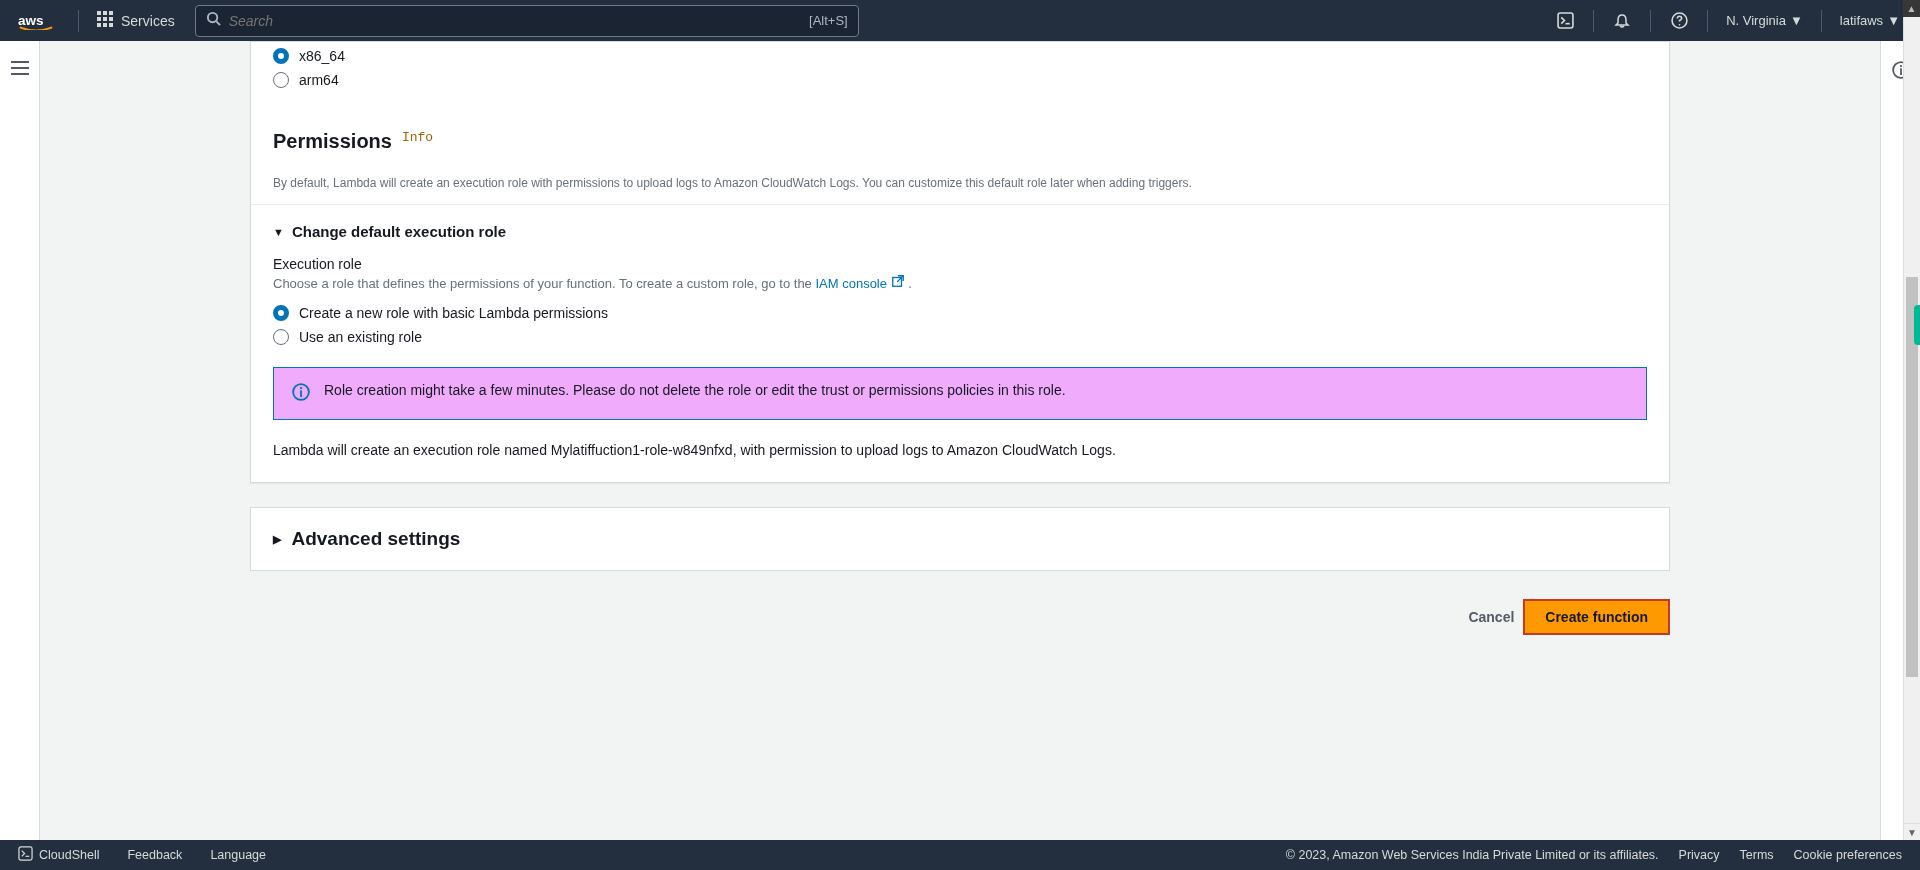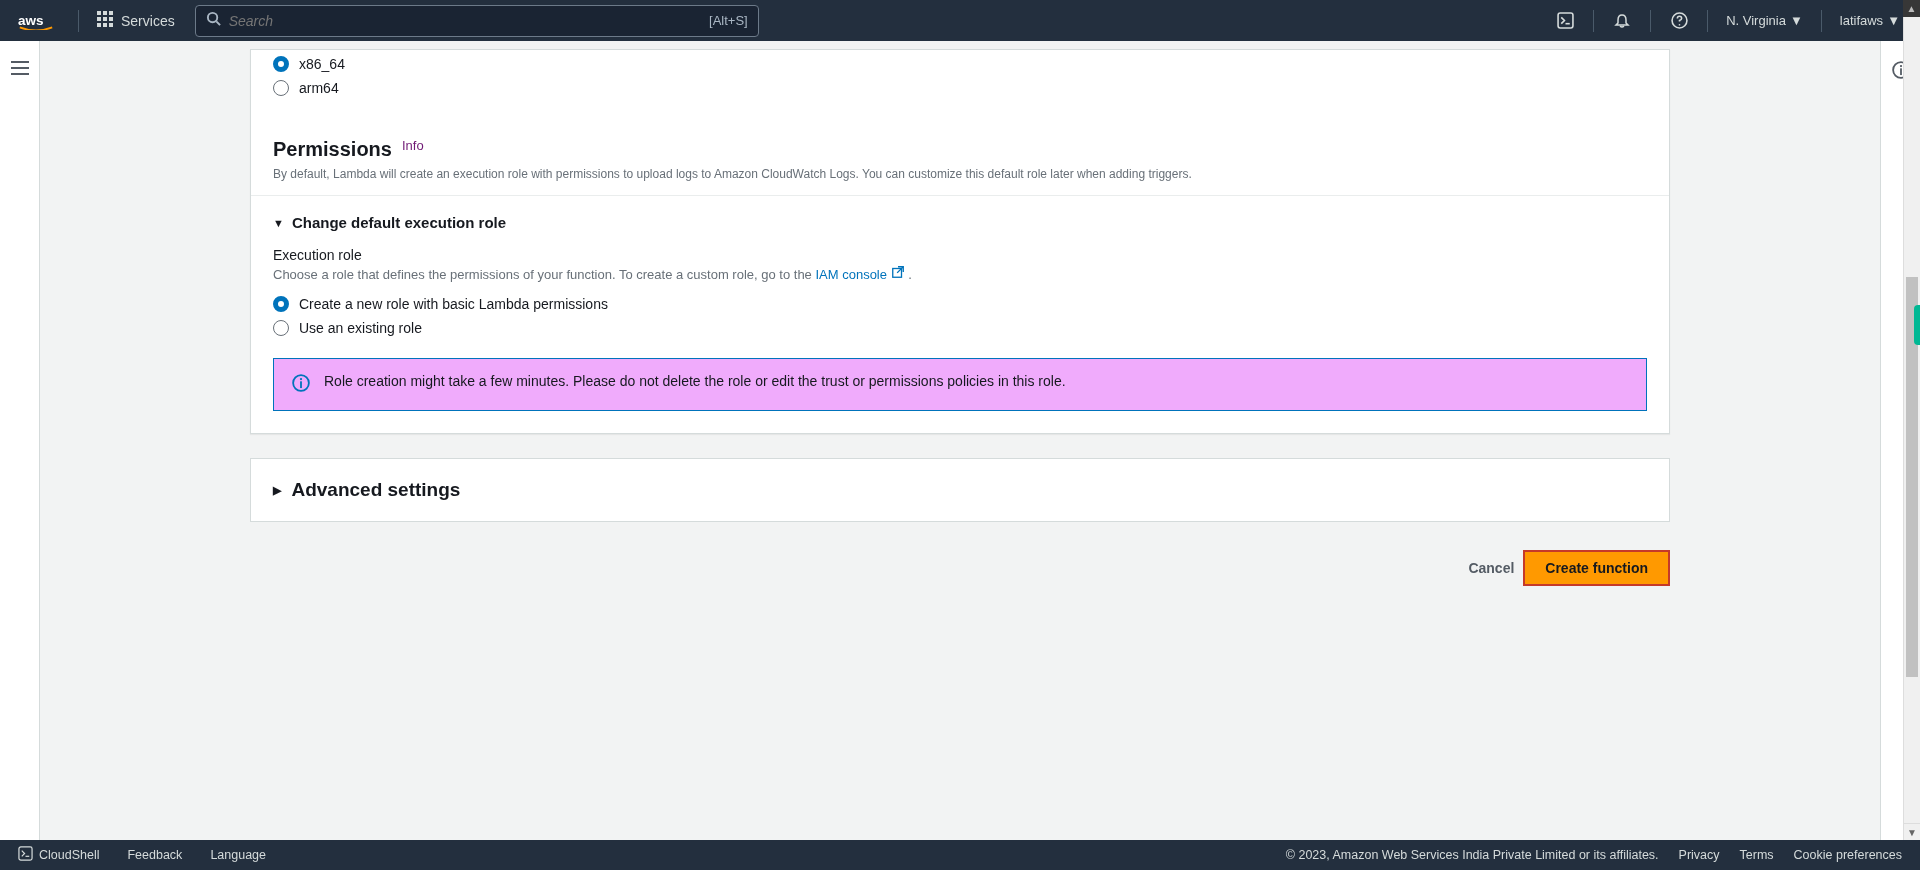--- a/index.html
+++ b/index.html
@@ -5,48 +5,48 @@
 * { margin: 0; padding: 0; box-sizing: border-box; font-family: "Amazon Ember", "Helvetica Neue", Arial, sans-serif; }
 body { width: 1920px; height: 870px; overflow: hidden; background: #f2f3f3; position: relative; }
 
 
 .top-nav { height: 41px; background: #232f3e; display: flex; align-items: center; padding: 0 12px 0 16px; color: #d5dbdb; }
 .aws-logo { color: #ff9900; font-weight: bold; font-size: 16px; margin-right: 12px; display:flex; align-items:center; }
 .aws-logo svg { height: 18px; }
 .nav-divider { width:1px; height:22px; background:#4a5a6a; margin:0 10px; }
 .services-btn { display:flex; align-items:center; gap:8px; color:#d5dbdb; font-size:14px; cursor:pointer; padding:0 8px; }
 .grid-icon { display:inline-block; }
-.search-box { margin-left:12px; flex-shrink:0; width:564px; height:32px; background:#1a2433; border:1px solid #6c7a89; border-radius:4px; display:flex; align-items:center; padding:0 10px; color:#8a97a5; }
+.search-box { margin-left:12px; flex-shrink:0; width:664px; height:32px; background:#1a2433; border:1px solid #6c7a89; border-radius:4px; display:flex; align-items:center; padding:0 10px; color:#8a97a5; }
 .search-box input { flex:1; background:transparent; border:none; outline:none; color:#d5dbdb; font-size:14px; font-style:italic; margin-left:8px; }
 .search-hint { font-size:13px; color:#aab7c4; }
 .nav-spacer { flex:1; }
 .nav-icon { width:36px; height:36px; display:flex; align-items:center; justify-content:center; color:#d5dbdb; cursor:pointer; }
 .nav-text { color:#d5dbdb; font-size:13px; display:flex; gap:4px; cursor:pointer; padding:0 8px; }
 
 
 .top-scroll-arrow { position:absolute; top:0; right:0; width:17px; height:17px; background:#373737; color:#bbb; font-size:10px; display:flex; align-items:center; justify-content:center; }
 
 
 .body-row { display:flex; height: calc(100% - 41px - 30px); }
 .left-rail { width:40px; background:#fff; border-right:1px solid #d5dbdb; display:flex; align-items:flex-start; justify-content:center; padding-top:20px; }
 .burger { cursor:pointer; color:#545b64; }
 .main-area { flex:1; background:#f2f3f3; overflow:hidden; position:relative; }
 .right-rail { width:40px; background:#fff; border-left:1px solid #d5dbdb; display:flex; align-items:flex-start; justify-content:center; padding-top:20px; }
 
-.content-wrap { width:1420px; margin:0 auto; padding:8px 0 20px 0; }
+.content-wrap { width:1420px; margin:0 auto; padding:0 0 20px 0; }
 
 .panel { background:#fff; border:1px solid #d5dbdb; border-radius:0; margin-bottom:24px; box-shadow: 0 1px 1px rgba(0,0,0,0.05); }
 .panel-inner { padding:0 22px; }
 
 .radio-row { display:flex; align-items:center; gap:10px; padding:4px 0; font-size:14px; color:#16191f; }
 .radio-outer { width:16px; height:16px; border:1px solid #687078; border-radius:50%; display:flex; align-items:center; justify-content:center; cursor:pointer; flex-shrink:0; }
 .radio-outer.selected { border:5px solid #0073bb; }
 .section-heading { font-size:20px; font-weight:700; color:#16191f; display:flex; align-items:flex-start; gap:10px; margin-top:28px; }
-.info-link { color:#701a75; font-size:13px; font-weight:normal; cursor:pointer; }
-.section-desc { font-size:12px; color:#687078; margin-top:6px; margin-bottom:14px; }
+.info-link { color:#a16207; font-size:13px; font-weight:normal; cursor:pointer;font-family:Liberation Mono, monospace; }
+.section-desc { font-size:12px; color:#687078; margin-top:23px; margin-bottom:14px; }
 
 hr.sep { border:none; border-top:1px solid #eaeded; margin:0 -22px 18px -22px; }
 
 .expander-head { display:flex; align-items:center; gap:8px; font-size:15px; font-weight:700; color:#16191f; cursor:pointer; margin-bottom:16px; }
 .tri { font-size:11px; }
 
 .field-label { font-size:14px; color:#16191f; margin-bottom:2px; }
 .field-hint { font-size:13px; color:#687078; margin-bottom:10px; }
 .link { color:#0073bb; cursor:pointer; }
 .ext-icon { display:inline-flex; align-items:center; }
@@ -215,20 +215,21 @@
             <span class="alert-icon">
               <svg width="18" height="18" viewBox="0 0 16 16">
                   <circle cx="8" cy="8" r="7" stroke="#0073bb" stroke-width="1.6" fill="none"></circle>
                   <circle cx="8" cy="4.5" r="1" fill="#0073bb"></circle>
                   <rect x="7.2" y="6.5" width="1.6" height="6" fill="#0073bb"></rect>
                 </svg>
             </span>
             <div class="alert-text">Role creation might take a few minutes. Please do not delete the role or edit the trust or permissions policies in this role.</div>
           </div>
 
+          <div class="role-summary">Lambda will create an execution role named Mylatiffuction1-role-w849nfxd, with permission to upload logs to Amazon CloudWatch Logs.</div>
         </div>
       </div>
 
       <div class="adv-panel">
         <div class="adv-head">
           <span class="tri">▶</span>
           <span>Advanced settings</span>
         </div>
       </div>
 

